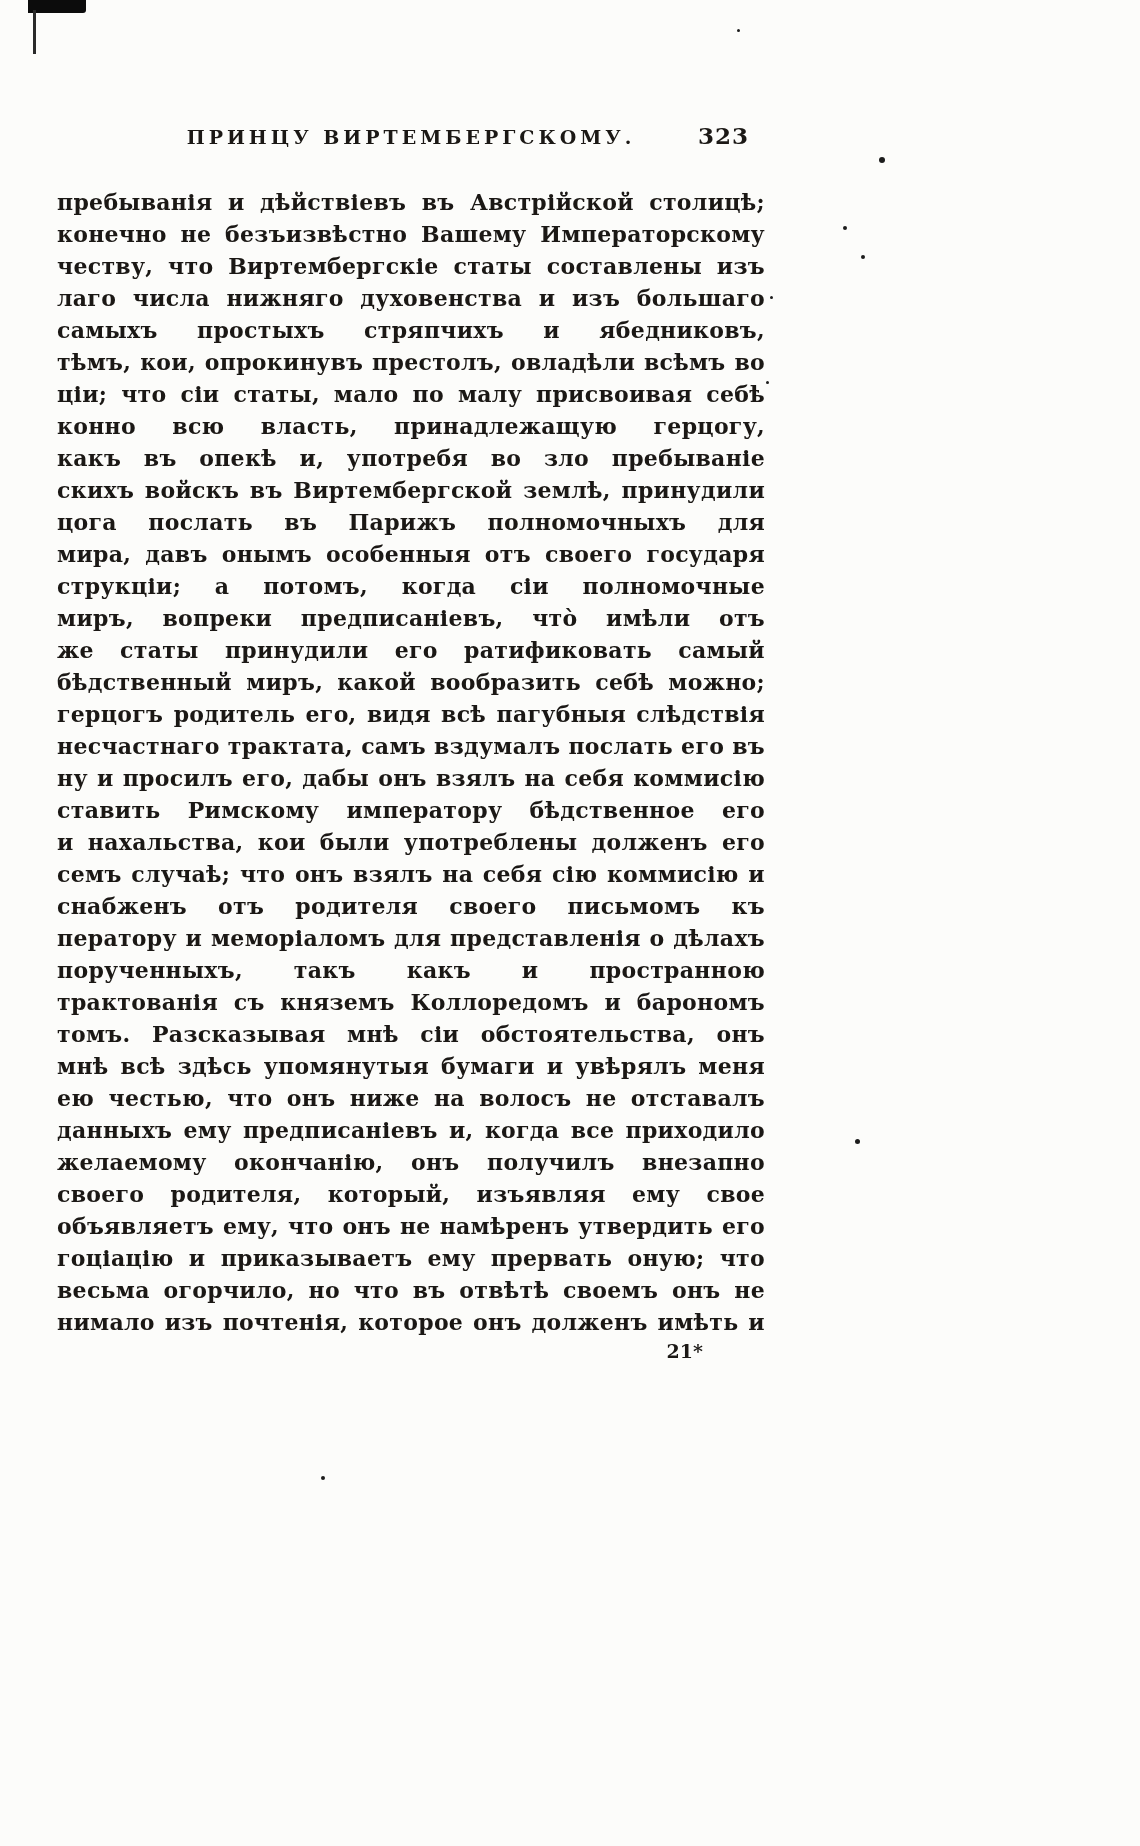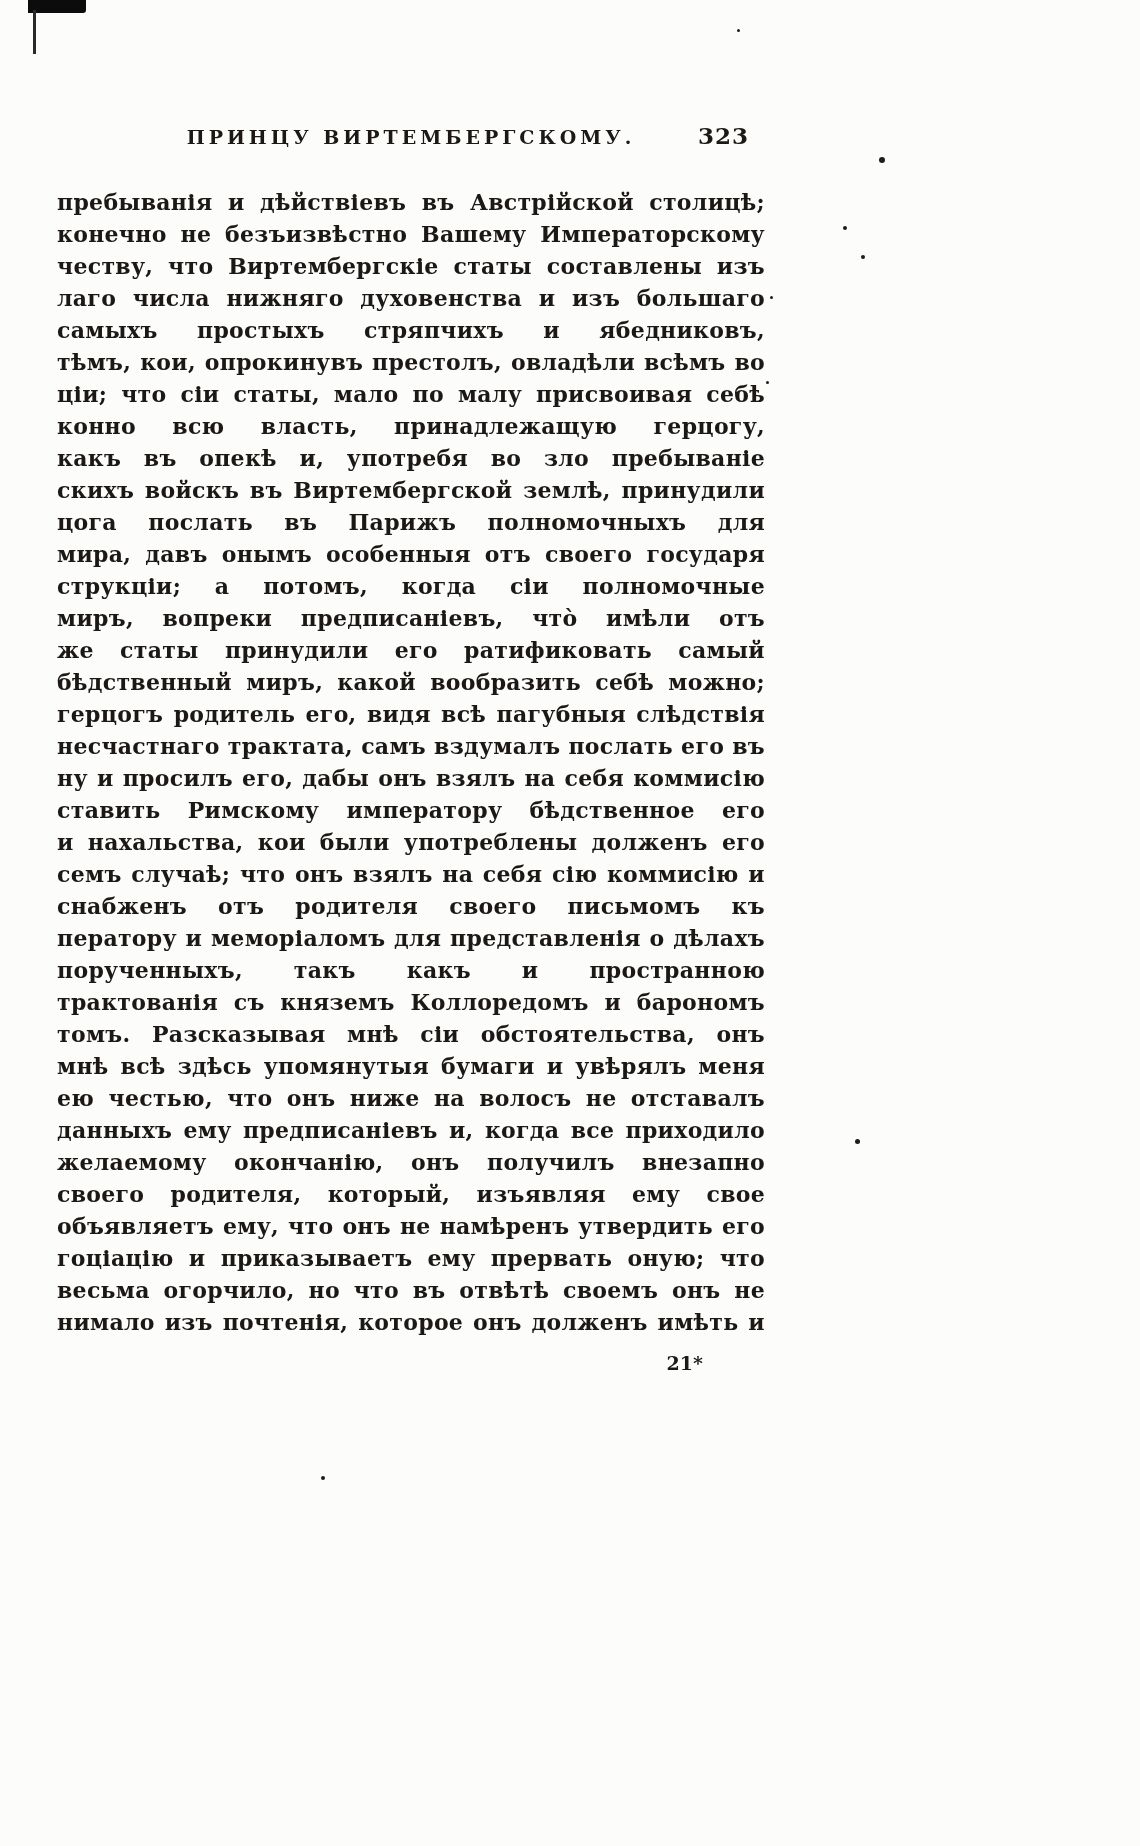--- a/index.html
+++ b/index.html
@@ -59,21 +59,21 @@
   }
   .line::after{
     content:"";
     display:inline-block;
     width:100%;
     height:0;
   }
   .signature-mark{
     position:absolute;
     right:62px;
-    margin-top:14px;
+    margin-top:2px;
     font-size:19px;
     font-weight:bold;
   }
   
   .corner-mark-h{
     position:absolute;
     left:28px; top:0;
     width:58px; height:13px;
     background:#0c0c0c;
     border-radius:0 0 3px 0;

